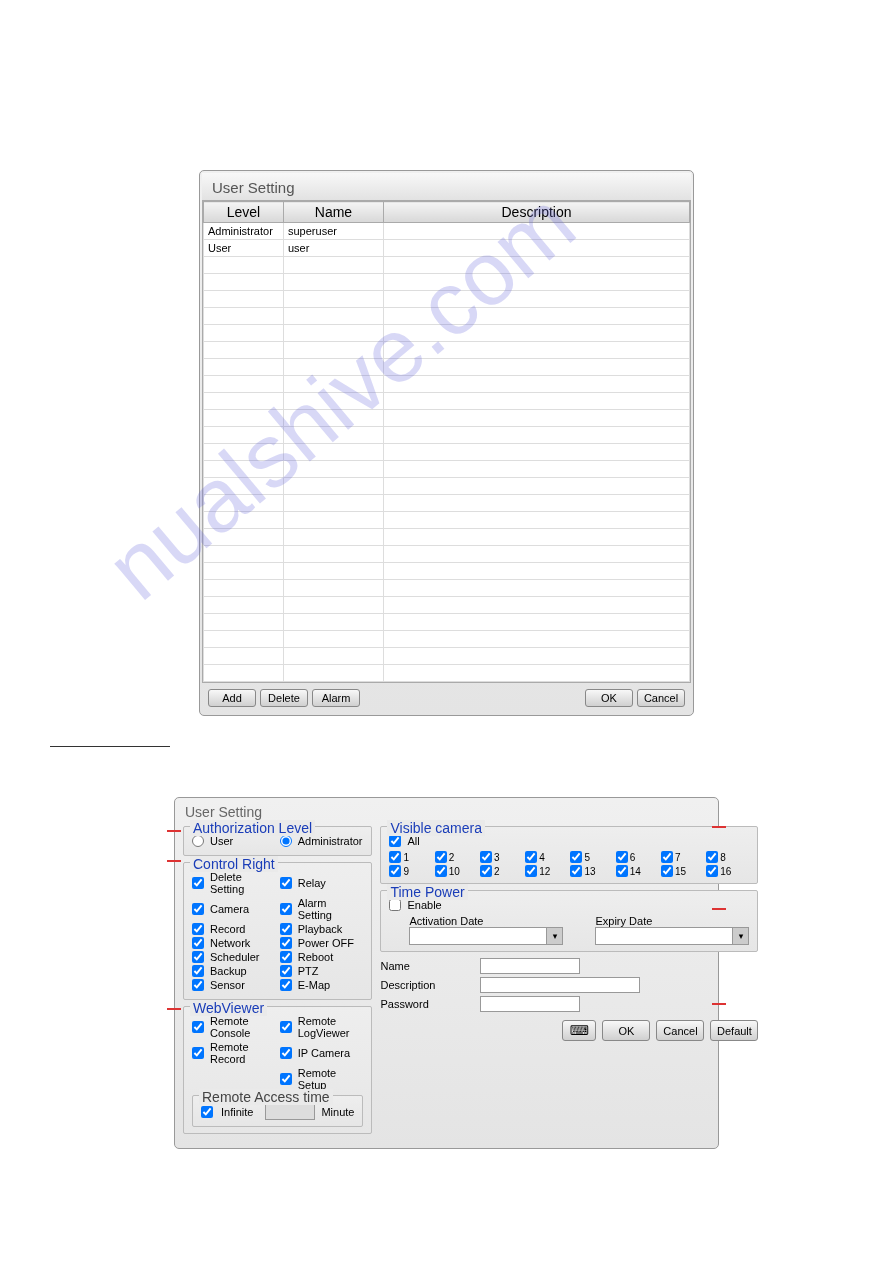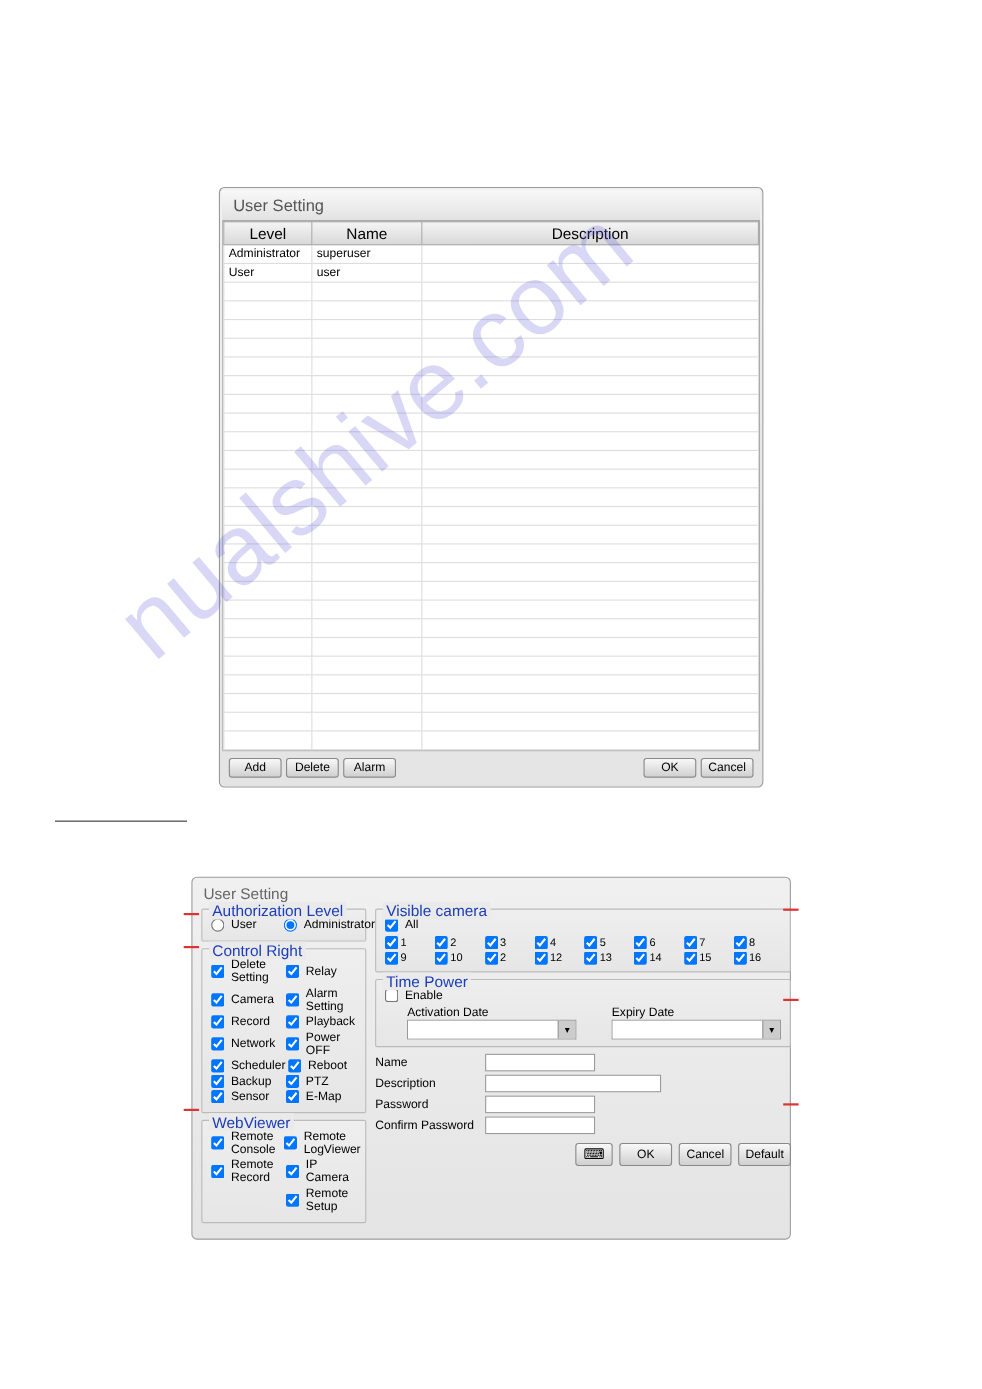--- a/index.html
+++ b/index.html
@@ -444,20 +444,30 @@
             </div>
           </div>
         <div class="row">
             <div class="col2"></div>
             <div class="col2">
               <input type="checkbox" checked="" style="">
               <span>Remote Setup</span>
             </div>
           </div>
 
+        <div class="groupbox" style="margin:4px 0 0 0;">
+          <div class="groupbox-title" style="color:#444;">Remote Access time</div>
+          <div class="minute-row">
+            <input type="checkbox" checked="" style="">
+              <span>Infinite</span>
+            <div style="flex:1"></div>
+            <div class="minute-input"></div>
+            <span>Minute</span>
+          </div>
+        </div>
       </div>
     </div>
     <div class="d2-right">
 
       <div class="groupbox">
         <div class="groupbox-title">Visible camera</div>
         <div class="row">
             <input type="checkbox" checked="" style="">
             <span>All</span>
           </div>
@@ -559,24 +569,20 @@
             <input type="text" class="short" style="">
           </div>
         <div class="form-row">
             <label>Description</label>
             <input type="text" class="long" style="">
           </div>
         <div class="form-row">
             <label>Password</label>
             <input type="password" class="short" style="">
           </div>
-        <div class="form-row">
-            <label>Confirm Password</label>
-            <input type="password" class="short" style="">
-          </div>
       </div>
       <div class="footer-btns">
         <button class="btn-icon">⌨</button>
         <button class="btn">OK</button>
         <button class="btn">Cancel</button>
         <button class="btn">Default</button>
       </div>
     </div>
   </div>
 

